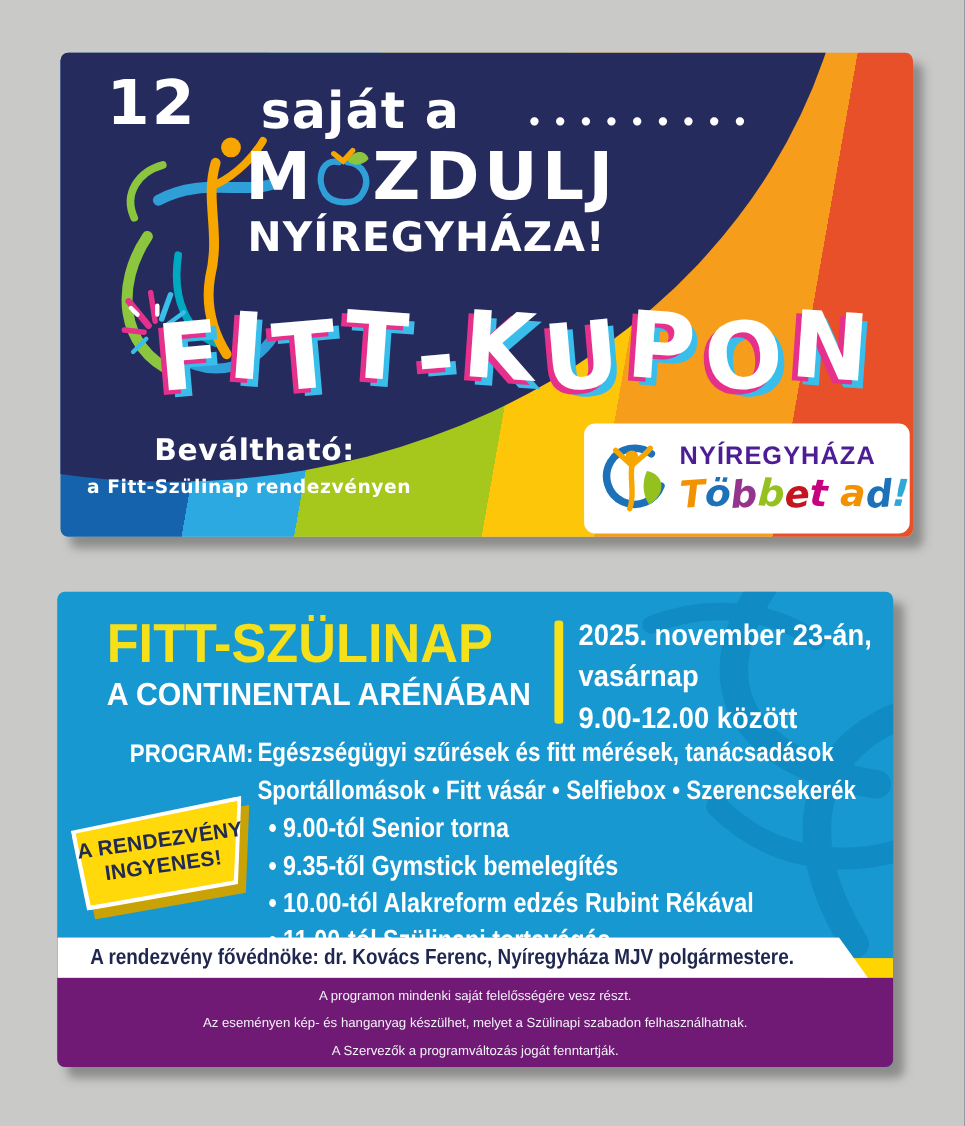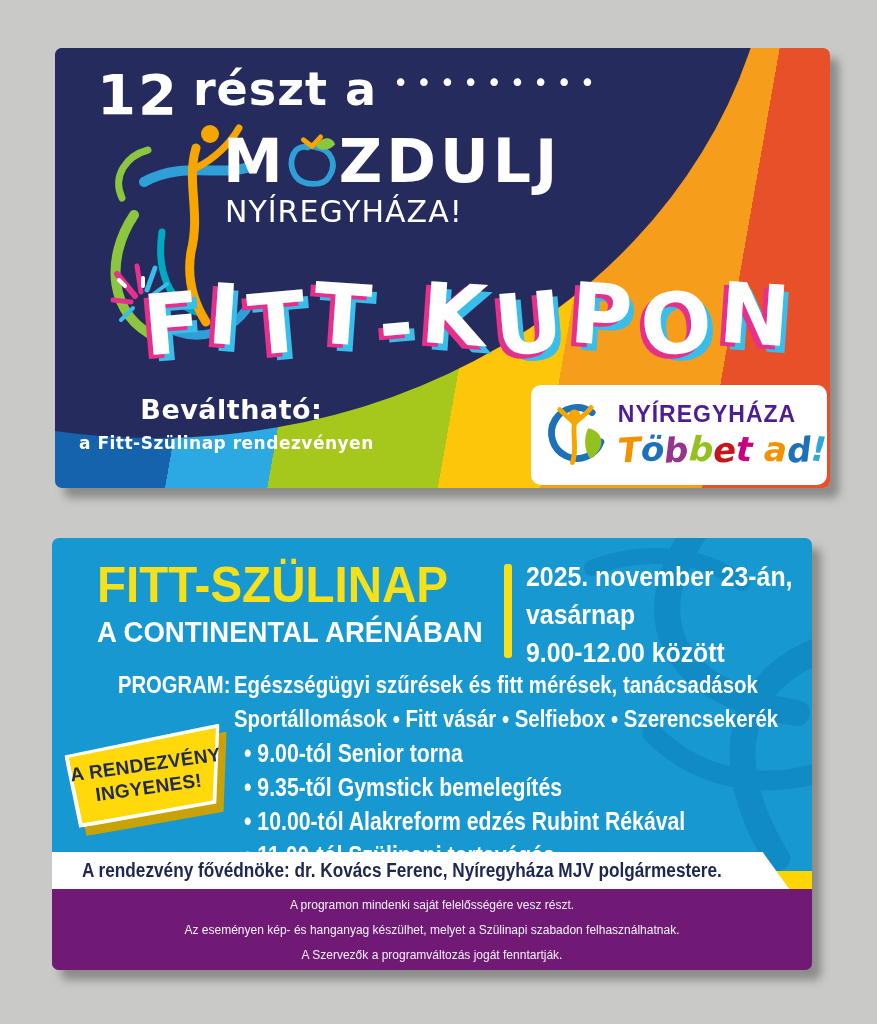--- a/index.html
+++ b/index.html
@@ -12,31 +12,31 @@
   .card{position:absolute;border-radius:7px;overflow:hidden;
         box-shadow:9px 10px 9px rgba(90,90,90,.55);}
   
   #coupon{left:55px;top:48px;width:775px;height:440px;
     background:linear-gradient(100deg,
       #1563ac 0 22%, #2ba9e0 22% 34%, #a6c71c 34% 54%,
       #fdc608 54% 66%, #f69d1b 66% 85%, #e8502a 85% 100%);}
   #coupon .navy-ellipse{position:absolute;left:-520px;top:-690px;
     width:1240px;height:1080px;border-radius:50%;background:#262b5e;}
   .age-line{position:absolute;left:42px;top:14px;display:flex;
-    align-items:flex-start;color:#fff;z-index:3;}
+    align-items:flex-end;color:#fff;z-index:3;gap:44px;}
   .age-prefix{font-size:56px;font-weight:bold;letter-spacing:2px;}
   .age-text{font-size:46px;font-weight:bold;margin-left:14px;letter-spacing:1px;}
   .age-dots{font-size:26px;letter-spacing:8px;margin-left:16px;padding-top:6px;}
   .dancer{position:absolute;left:45px;top:72px;z-index:3;}
   .brand-row{position:absolute;left:168px;top:78px;display:flex;
     align-items:center;color:#fff;z-index:3;}
   .brand-part{font-size:60px;font-weight:bold;letter-spacing:4px;}
   .apple-glyph{margin:0 2px 6px 0;}
   .brand-line2{position:absolute;left:170px;top:146px;color:#fff;
-    font-size:30px;font-weight:normal;letter-spacing:1px;z-index:3;}
+    font-size:37px;font-weight:bold;letter-spacing:1px;z-index:3;}
   .sparkle{position:absolute;left:52px;top:208px;z-index:4;}
   .fk{position:absolute;left:84px;top:222px;z-index:4;color:#fff;
     font-size:84px;font-weight:bold;line-height:100px;white-space:nowrap;}
   .fk .lt{display:inline-block;margin:0 4px;
     text-shadow:-5px 4px 0 #e6318c, 5px 7px 0 #39bdea;}
   .fk .lt:nth-child(odd){transform:rotate(-5deg) translateY(4px);}
   .fk .lt:nth-child(even){transform:rotate(4deg) translateY(-5px);}
   .redeem{position:absolute;left:34px;top:346px;z-index:4;color:#fff;text-align:center;}
   .redeem-h{font-size:27px;font-weight:bold;letter-spacing:.5px;}
   .redeem-t{font-size:17px;font-weight:bold;margin-top:8px;margin-left:-10px;letter-spacing:.5px;}
@@ -95,21 +95,21 @@
     font-size:12px;line-height:25px;padding-top:4px;box-sizing:border-box;}
 </style>
 </head>
 <body>
 
 <div class="card" id="coupon">
   <div class="navy-ellipse"></div>
 
   <div class="age-line">
     <span class="age-prefix">12</span>
-    <span class="age-text">részt a</span>
+    <span class="age-text">saját a</span>
     <span class="age-dots">•••••••••</span>
   </div>
 
   <svg class="dancer" width="185" height="235" viewBox="0 0 185 235">
     <path d="M 34 95 C 5 138, 8 196, 58 218" stroke="#8cc63e" stroke-width="10" fill="none" stroke-linecap="round"></path>
     <path d="M 22 78 C 12 56, 26 36, 48 30" stroke="#8cc63e" stroke-width="7" fill="none" stroke-linecap="round"></path>
     <path d="M 44 62 C 84 40, 122 58, 152 46" stroke="#2f9fd8" stroke-width="10" fill="none" stroke-linecap="round"></path>
     <path d="M 58 202 C 96 228, 136 212, 152 180" stroke="#2f9fd8" stroke-width="9" fill="none" stroke-linecap="round"></path>
     <path d="M 62 112 C 56 152, 70 182, 96 192" stroke="#00a8c0" stroke-width="7" fill="none" stroke-linecap="round"></path>
     <path d="M 96 28 C 86 62, 101 92, 91 132 C 86 162, 96 186, 106 202" stroke="#f7a600" stroke-width="9" fill="none" stroke-linecap="round"></path>

